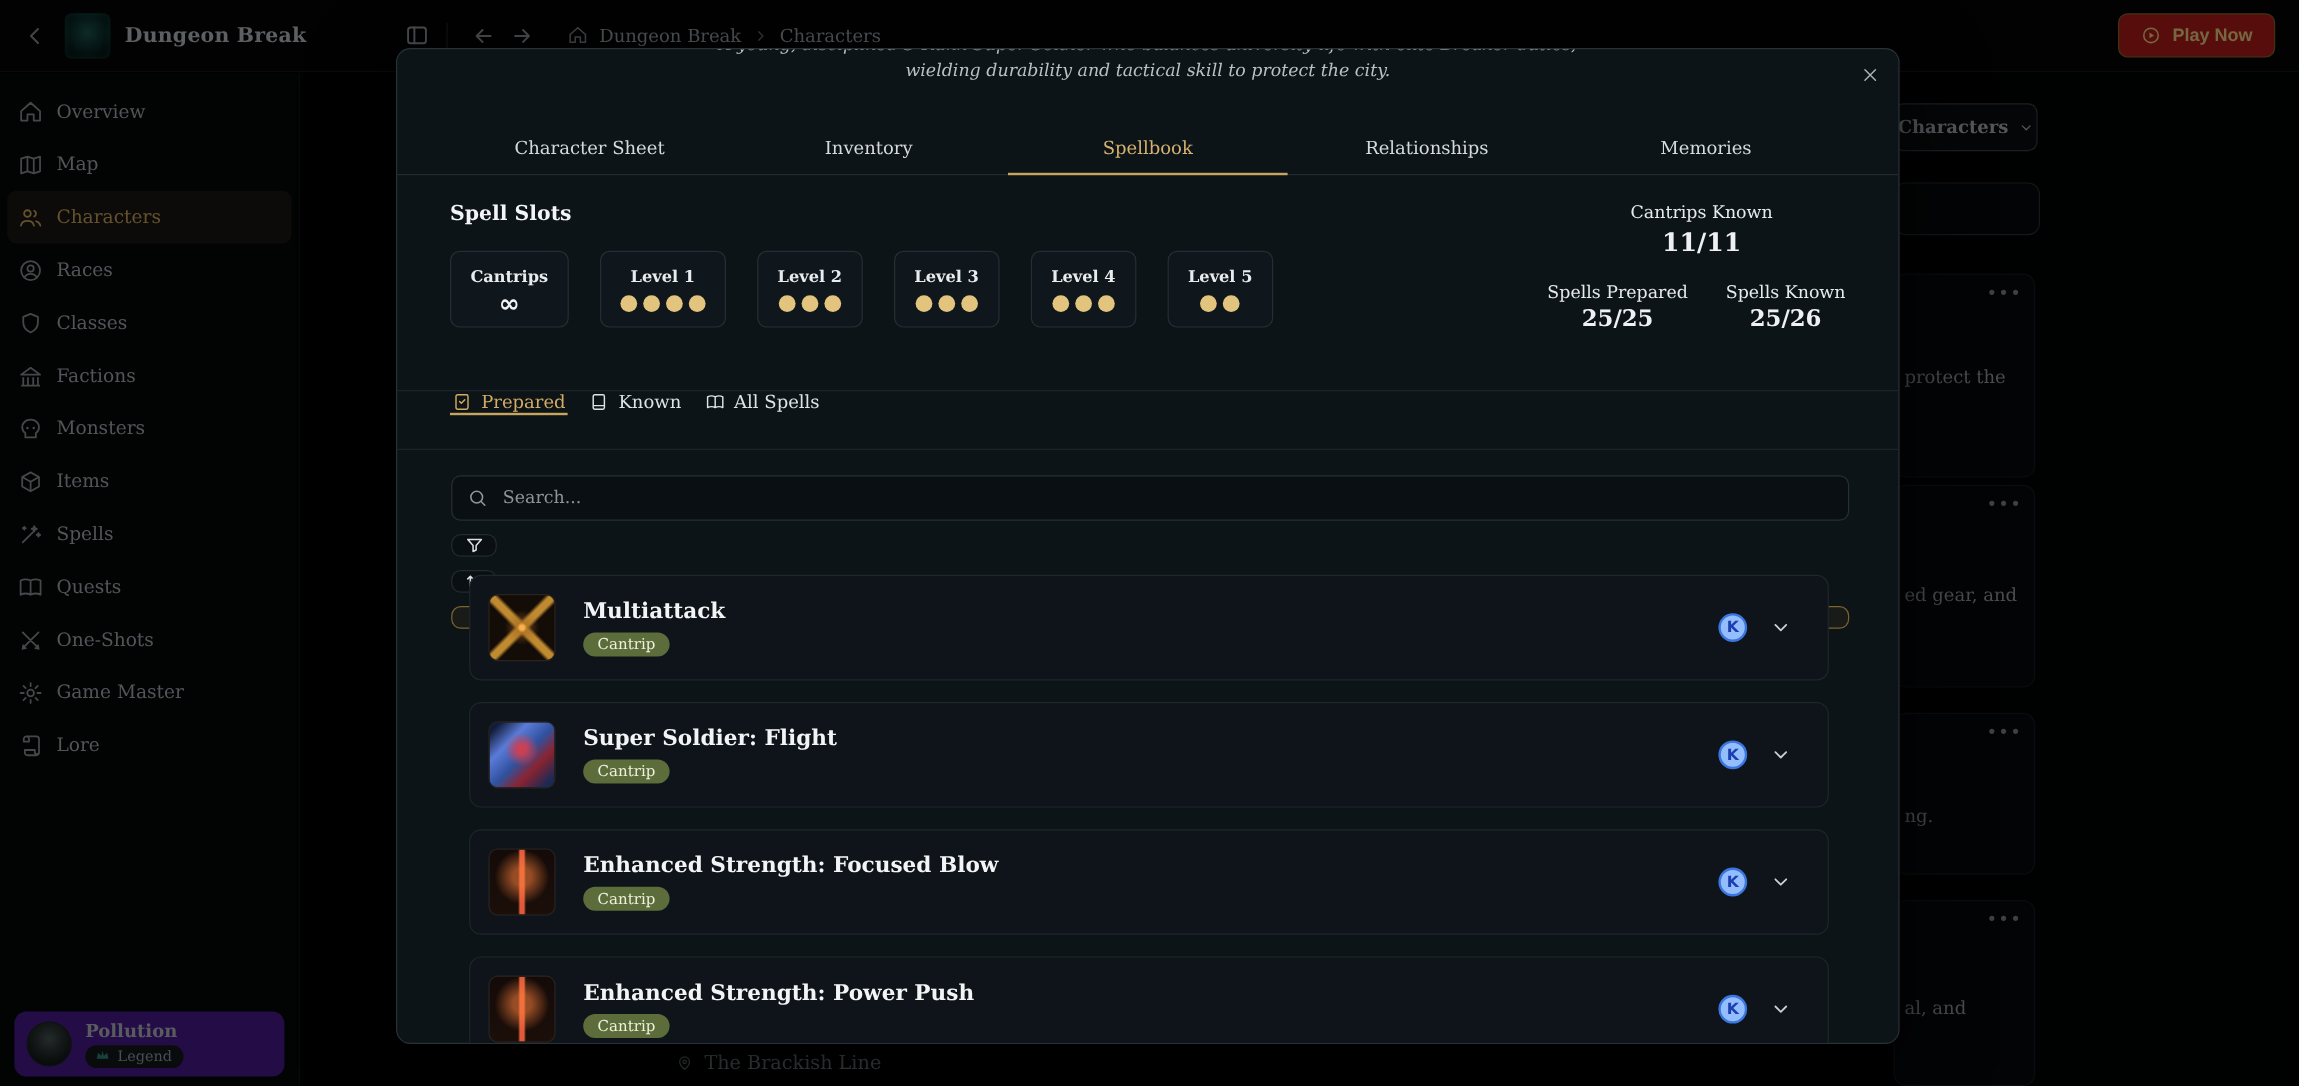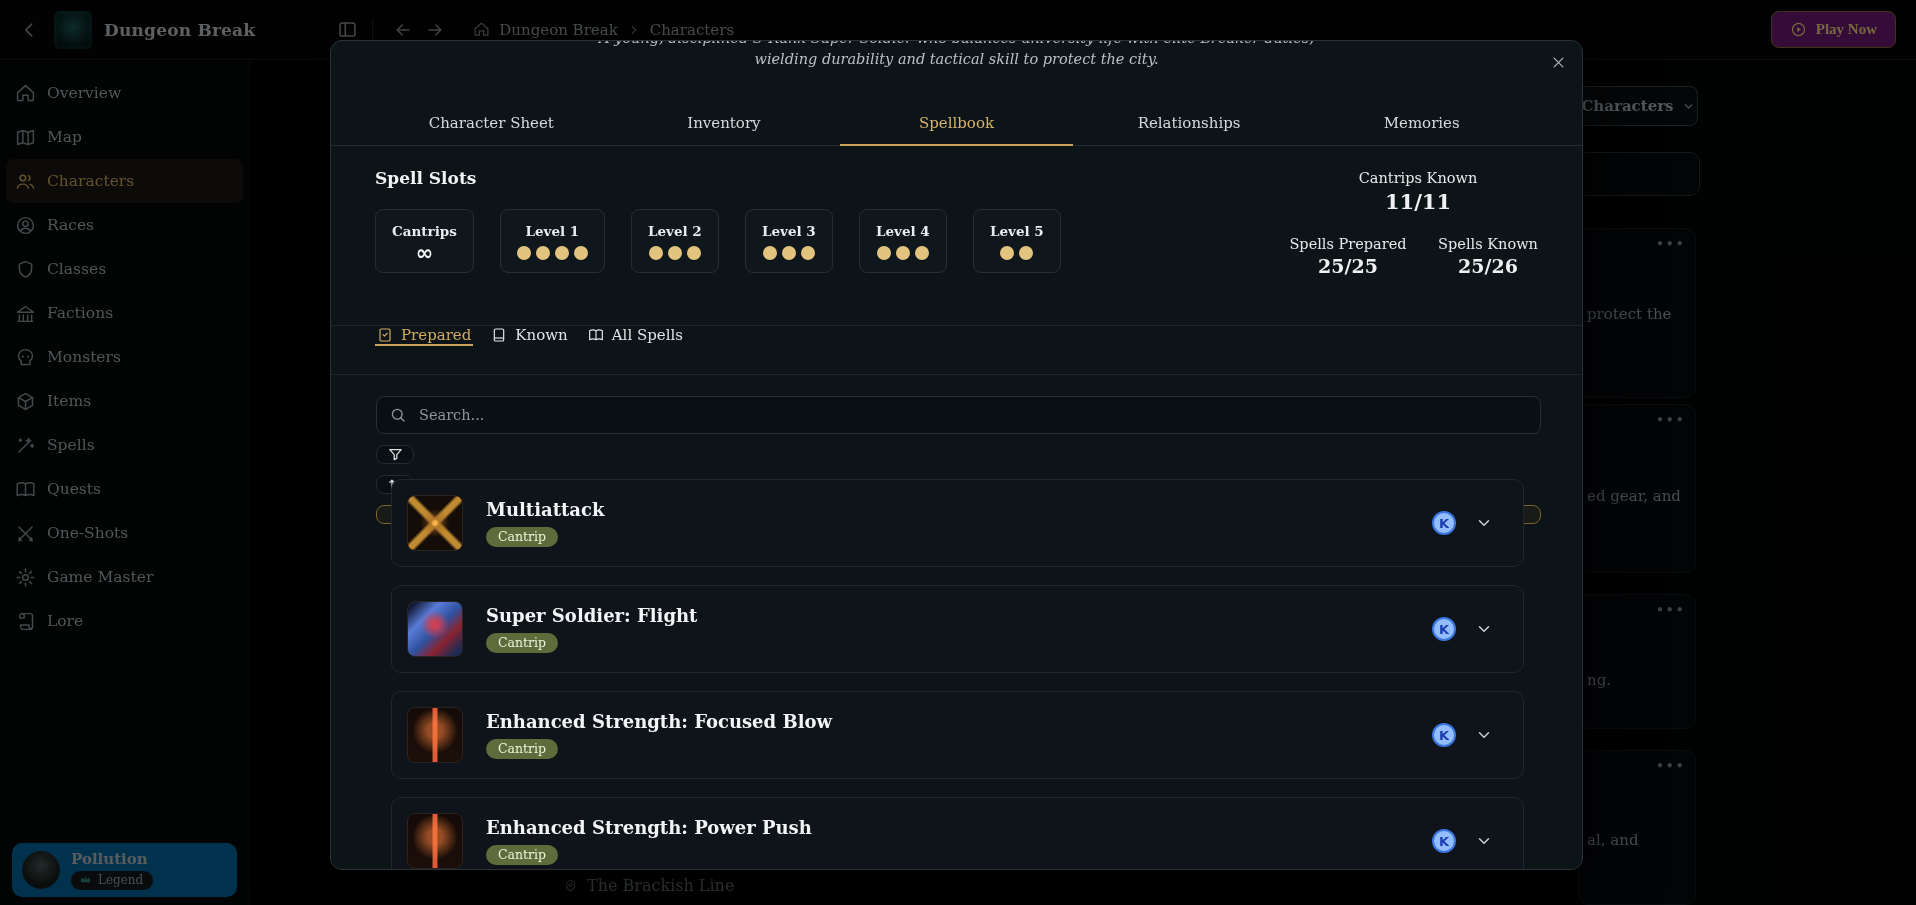--- a/index.html
+++ b/index.html
@@ -15,33 +15,33 @@
   .logo { width:38px; height:38px; border-radius:6px; margin:0 12px 0 6px;
     background:radial-gradient(circle at 50% 42%, #1b5a55 0%, #0d302e 45%, #051513 75%, #030807 100%);
     box-shadow:inset 0 0 6px rgba(40,160,150,.35); }
   .app-title { font-size:17px; font-weight:bold; color:#c3c8cc; letter-spacing:.2px; }
   .tb-toggle { margin-left:82px; color:#9aa1a7; cursor:pointer; }
   .tb-sep { width:1px; height:22px; background:#23262a; margin:0 14px; }
   .tb-arrow { margin:0 6px; color:#9aa1a7; cursor:pointer; }
   .crumbs { display:flex; align-items:center; margin-left:22px; gap:9px; color:#a6b2b9; font-size:15px; }
   .crumb-sep { color:#6d757b; display:flex; }
   .spacer { flex:1; }
-  .play-btn { display:flex; align-items:center; gap:9px; background:#701a75; border:1px solid #866c2b;
-    color:#f5d788; font-size:15px; font-weight:bold; padding:9px 18px; border-radius:8px; cursor:pointer;font-family:Liberation Serif, serif; }
+  .play-btn { display:flex; align-items:center; gap:9px; background:#b91c1c; border:1px solid #866c2b;
+    color:#f5d788; font-size:15px; font-weight:bold; padding:9px 18px; border-radius:8px; cursor:pointer; }
 
   
   .sidebar { position:absolute; top:61px; left:0; bottom:0; width:250px; background:#060708;
     border-right:1px solid #121417; z-index:1; }
   .side-list { padding:10px 6px;text-align:center; }
   .side-item { display:flex; align-items:center; gap:11px; height:44px; padding:0 9px; border-radius:8px;
     color:#a9b2b9; font-size:15.5px; cursor:pointer; }
   .side-item .icn { width:21px; height:21px; color:#8d969d; display:flex; }
   .side-item.active { background:rgba(214,178,113,.10); color:#cfa95e; }
   .side-item.active .icn { color:#cfa95e; }
-  .side-user { position:absolute; left:12px; right:12px; bottom:8px; height:54px; background:#0369a1;
+  .side-user { position:absolute; left:12px; right:12px; bottom:8px; height:54px; background:#4c1d95;
     border-radius:10px; display:flex; align-items:center; gap:11px; padding:0 10px; cursor:pointer; }
   .avatar { width:38px; height:38px; border-radius:50%;
     background:radial-gradient(circle at 50% 38%, #4a5a58 0%, #2c3836 35%, #141c1b 70%, #0a0f0e 100%);
     border:1px solid #20262a; }
   .side-user-name { font-size:15px; font-weight:bold; color:#b9c0c4; }
   .legend-badge { display:inline-flex; align-items:center; gap:6px; background:#14181b; border-radius:999px;
     padding:2px 10px 3px 8px; margin-top:3px; font-size:12px; color:#99a3a9; }
 
   
   .bg-entity-select { position:absolute; top:86px; left:1578px; width:120px; height:40px; border:1px solid #39434b;

